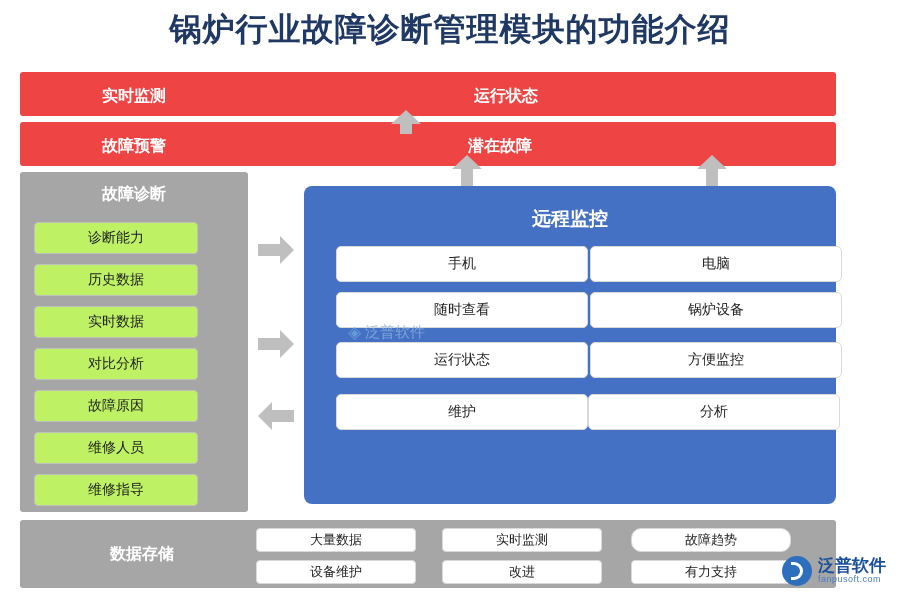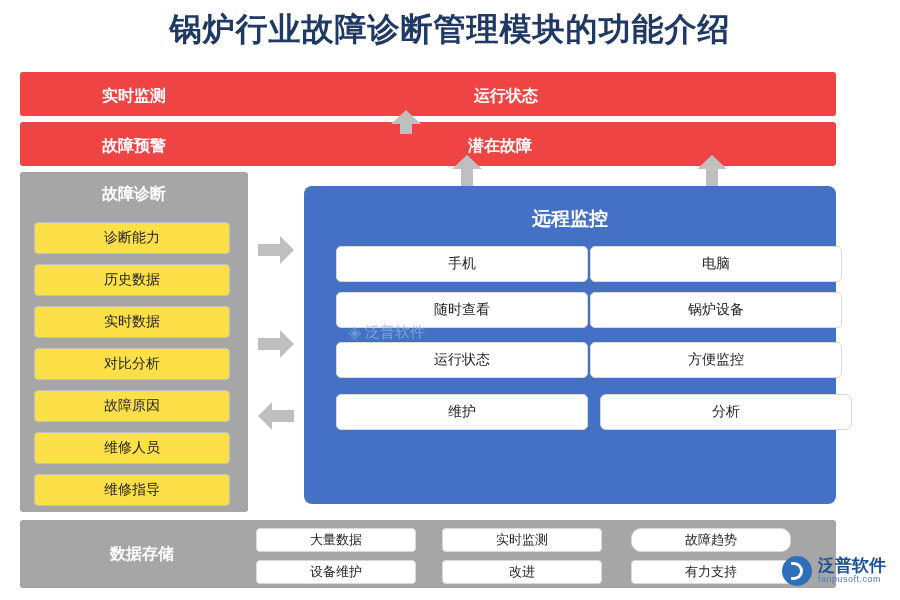--- a/index.html
+++ b/index.html
@@ -70,23 +70,23 @@
     top: 12px;
     width: 228px;
     text-align: center;
     color: #ffffff;
     font-weight: bold;
     font-size: 16px;
   }
   .white-item {
     position: absolute;
     left: 14px;
-    width: 196px;
+    width: 164px;
     height: 32px;
-    background: #fde047;
+    background: #bef264;
     border: 1px solid #bfbfbf;
     border-radius: 4px;
     color: #222222;
     font-size: 14px;
     display: flex;
     align-items: center;
     justify-content: center;
     box-sizing: border-box;
   }
 
@@ -344,21 +344,21 @@
   <div class="panel-title">远程监控</div>
 
   <div class="blue-item" style="left:32px;  top:60px;">手机</div>
   <div class="blue-item" style="left:32px;  top:106px;">随时查看</div>
   <div class="blue-item" style="left:32px;  top:156px;">运行状态</div>
   <div class="blue-item" style="left:32px;  top:208px;">维护</div>
 
   <div class="blue-item" style="left:286px; top:106px;">锅炉设备</div>
   <div class="blue-item" style="left:286px; top:60px;">电脑</div>
   <div class="blue-item" style="left:286px; top:156px;">方便监控</div>
-  <div class="blue-item" style="left:296px; top:208px;border-radius:6px;">分析</div>
+  <div class="blue-item" style="left:284px; top:208px;">分析</div>
 </div>
 
 <div id="watermark-center">
   <span class="wm-mark">◈</span>
   <span>泛普软件</span>
 </div>
 
 <div id="bottom-bar">
   <div class="panel-title">数据存储</div>
 

